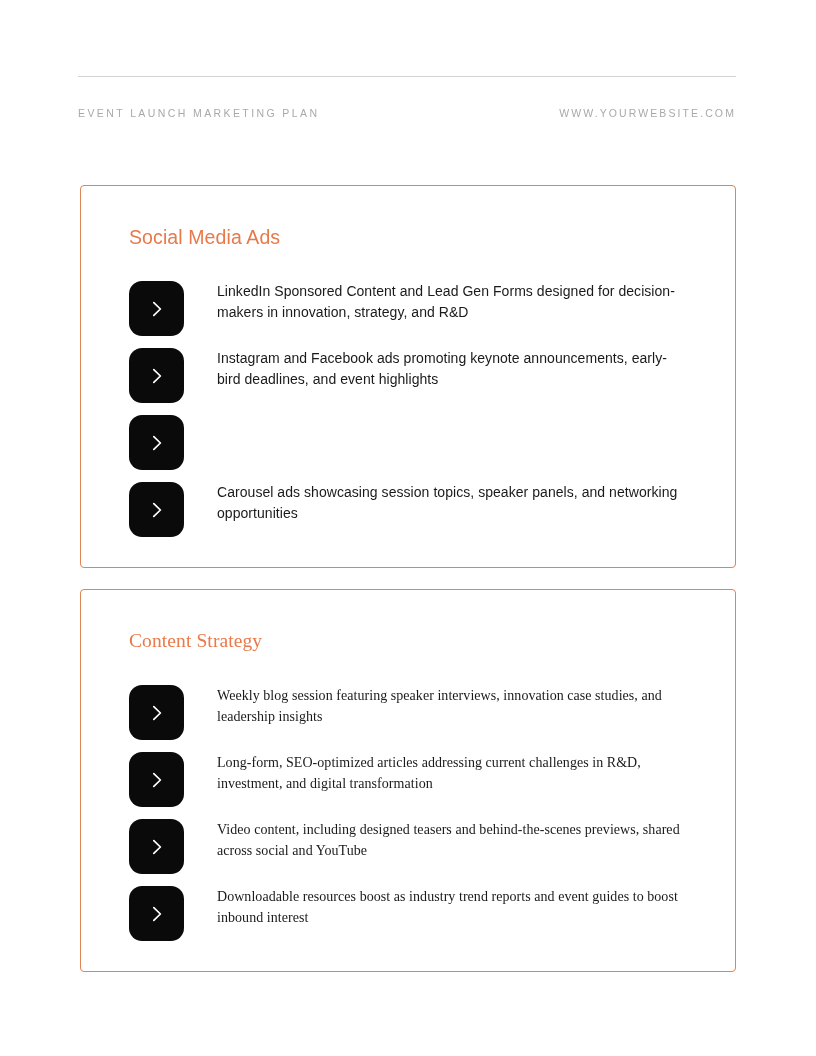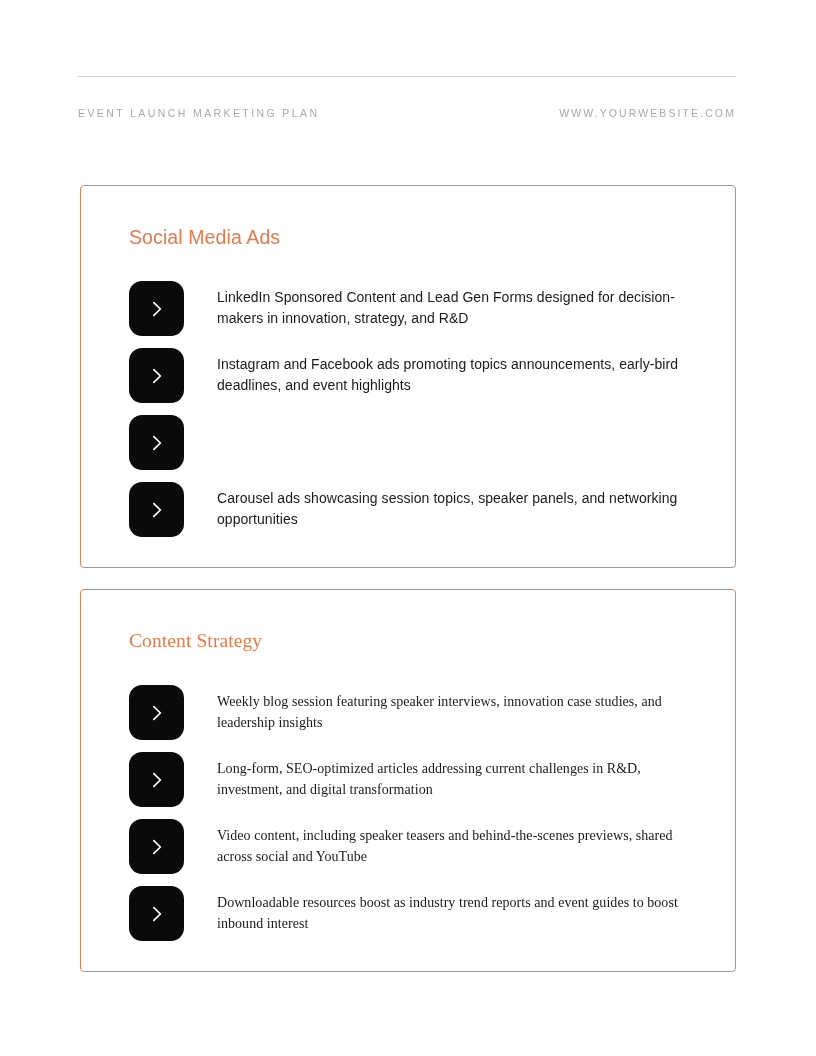--- a/index.html
+++ b/index.html
@@ -101,21 +101,20 @@
     align-items: center;
     justify-content: center;
   }
   .item-icon svg {
     display: block;
   }
 
   .item-text {
     flex: 1 1 auto;
     margin-left: 33px;
-    margin-top: 6px;
     font-size: 14px;
     line-height: 21px;
     color: #1a1a1a;
     letter-spacing: 0.05px;
     max-width: 470px;
   }
 </style>
 </head>
 <body>
 
@@ -140,21 +139,21 @@
               </svg>
             </span>
             <div class="item-text">LinkedIn Sponsored Content and Lead Gen Forms designed for decision-makers in innovation, strategy, and R&amp;D</div>
           </div>
           <div class="item">
             <span class="item-icon">
               <svg width="22" height="22" viewBox="0 0 22 22" aria-hidden="true">
                 <path d="M7.8 4.6 L14.4 11 L7.8 17.4" fill="none" stroke="#ffffff" stroke-width="1.7" stroke-linecap="round" stroke-linejoin="round"></path>
               </svg>
             </span>
-            <div class="item-text">Instagram and Facebook ads promoting topics announcements, early-bird deadlines, and event highlights</div>
+            <div class="item-text">Instagram and Facebook ads promoting keynote announcements, early-bird deadlines, and event highlights</div>
           </div>
           <div class="item">
             <span class="item-icon">
               <svg width="22" height="22" viewBox="0 0 22 22" aria-hidden="true">
                 <path d="M7.8 4.6 L14.4 11 L7.8 17.4" fill="none" stroke="#ffffff" stroke-width="1.7" stroke-linecap="round" stroke-linejoin="round"></path>
               </svg>
             </span>
           </div>
           <div class="item">
             <span class="item-icon">
@@ -184,21 +183,21 @@
               </svg>
             </span>
             <div class="item-text">Long-form, SEO-optimized articles addressing current challenges in R&amp;D, investment, and digital transformation</div>
           </div>
           <div class="item">
             <span class="item-icon">
               <svg width="22" height="22" viewBox="0 0 22 22" aria-hidden="true">
                 <path d="M7.8 4.6 L14.4 11 L7.8 17.4" fill="none" stroke="#ffffff" stroke-width="1.7" stroke-linecap="round" stroke-linejoin="round"></path>
               </svg>
             </span>
-            <div class="item-text">Video content, including speaker teasers and behind-the-scenes previews, shared across social and YouTube</div>
+            <div class="item-text">Video content, including designed teasers and behind-the-scenes previews, shared across social and YouTube</div>
           </div>
           <div class="item">
             <span class="item-icon">
               <svg width="22" height="22" viewBox="0 0 22 22" aria-hidden="true">
                 <path d="M7.8 4.6 L14.4 11 L7.8 17.4" fill="none" stroke="#ffffff" stroke-width="1.7" stroke-linecap="round" stroke-linejoin="round"></path>
               </svg>
             </span>
             <div class="item-text">Downloadable resources boost as industry trend reports and event guides to boost inbound interest</div>
           </div>
         </div>

